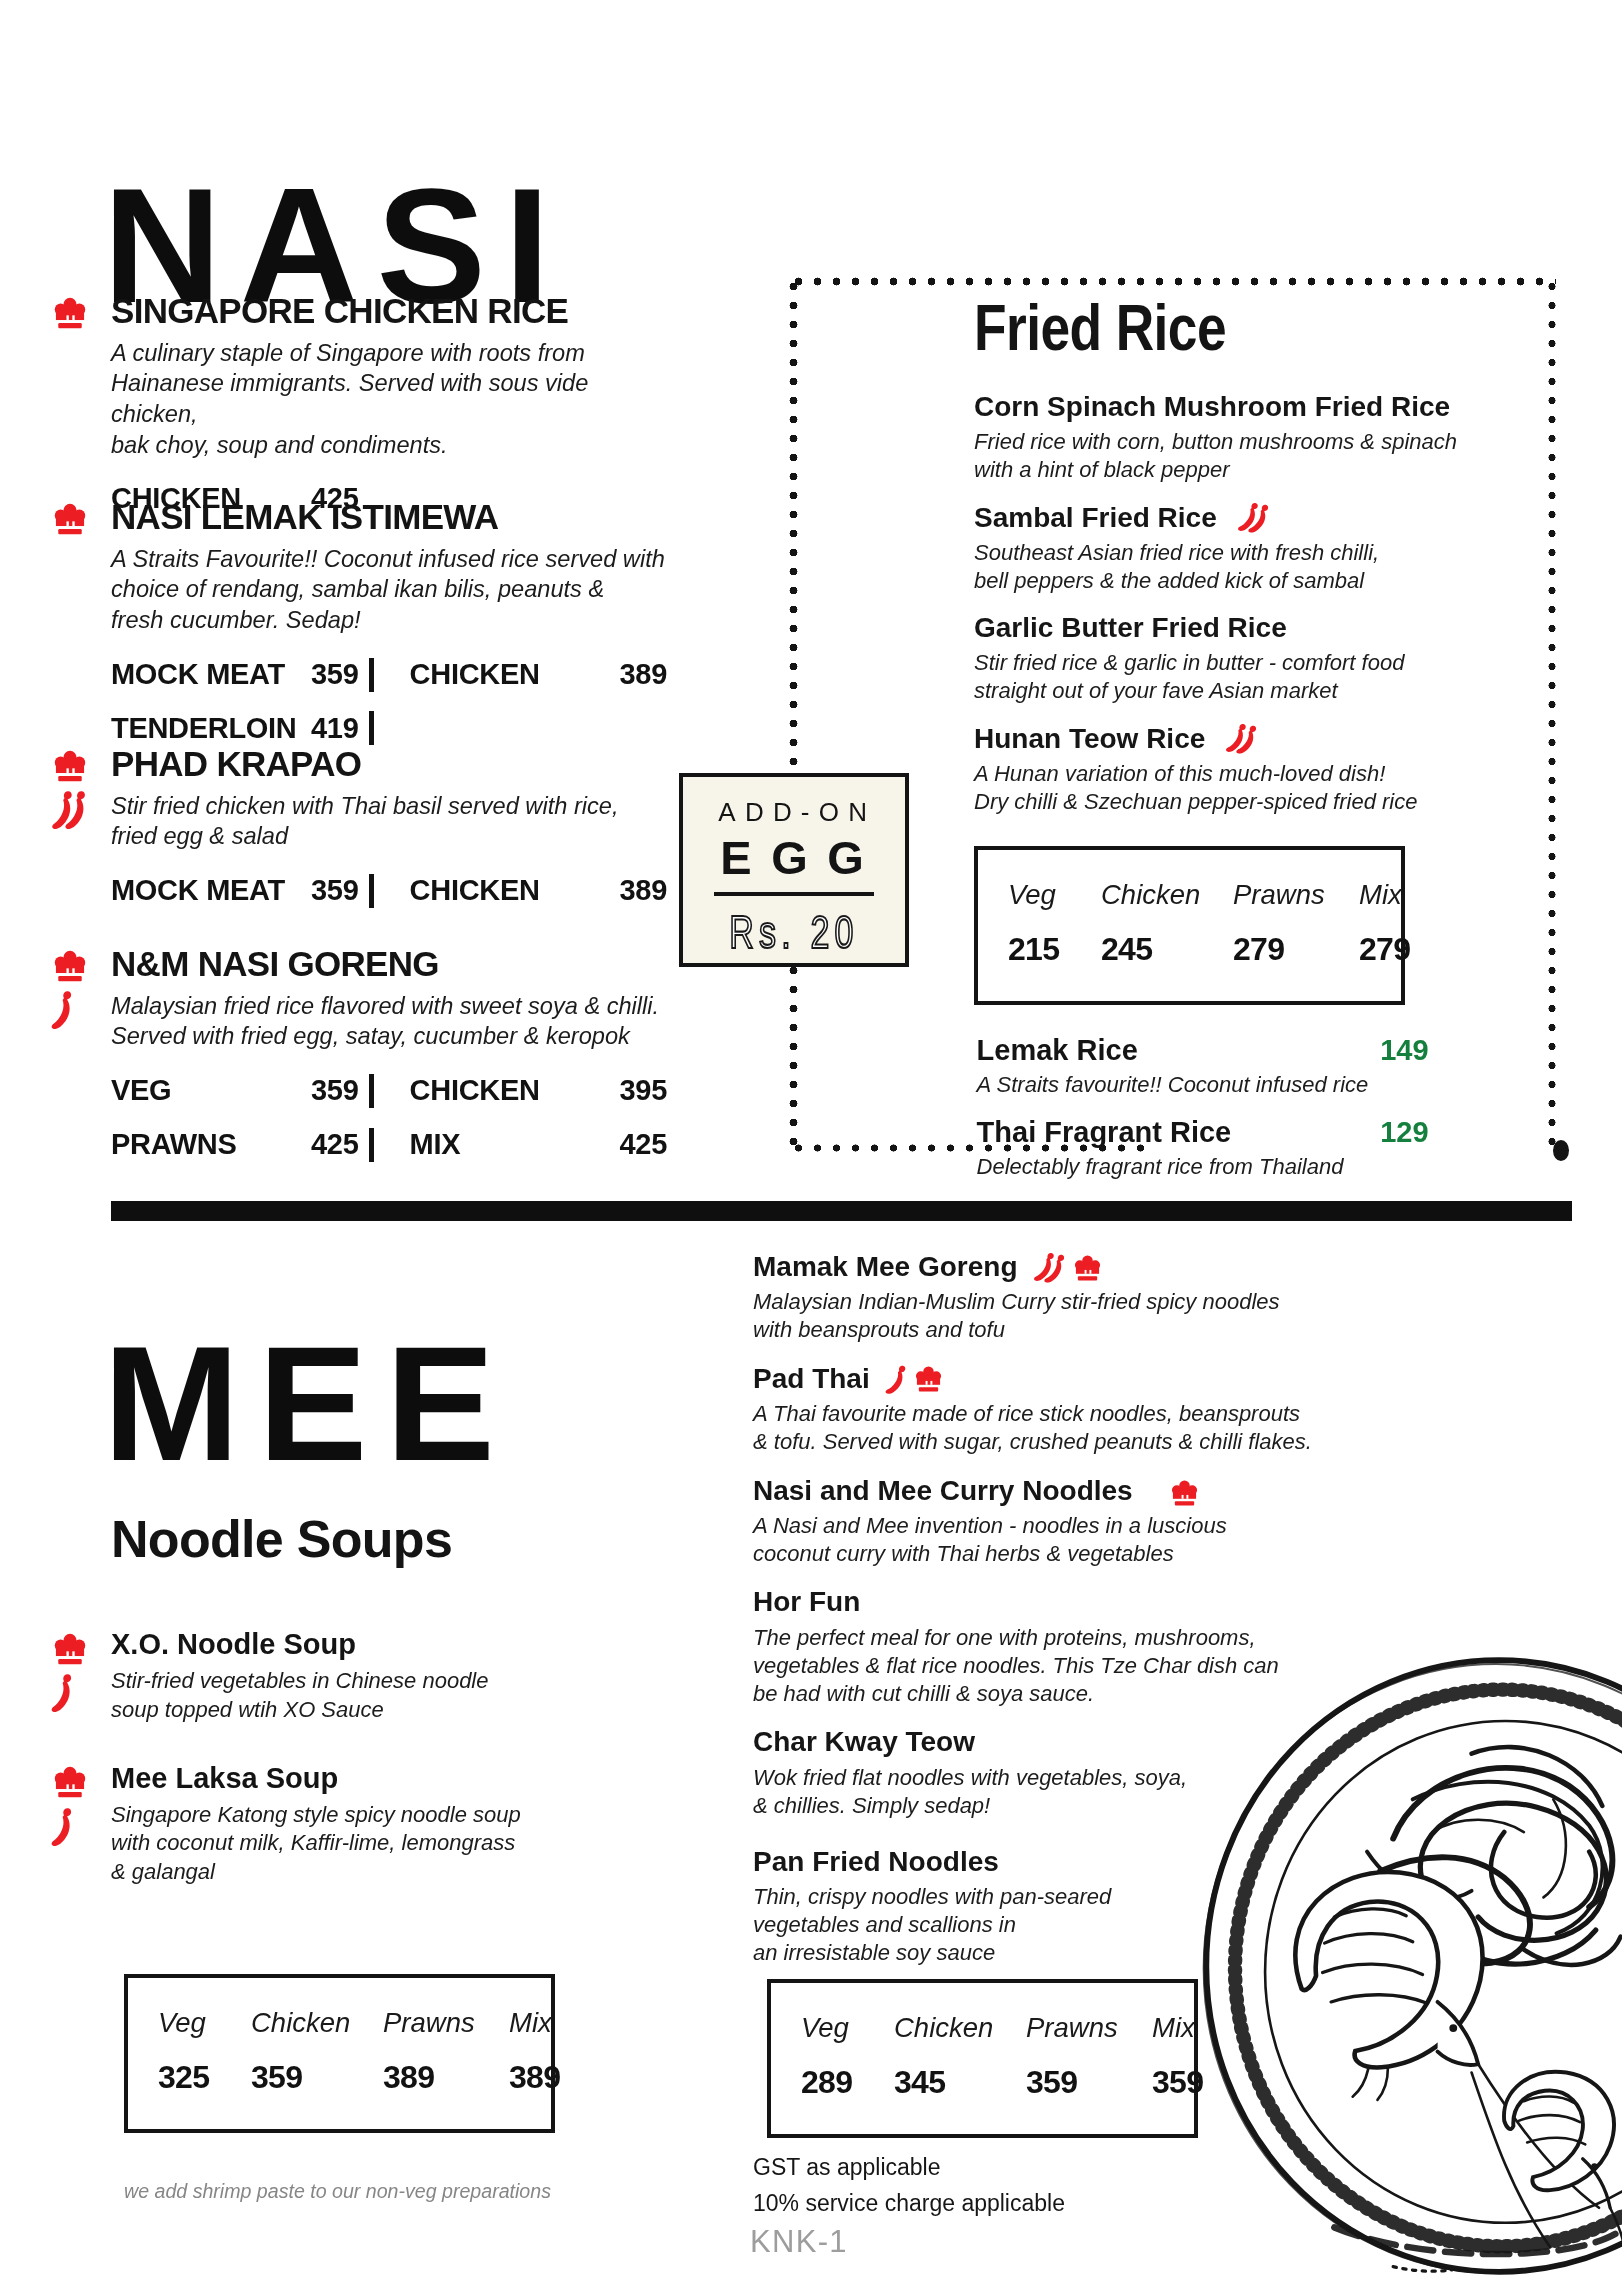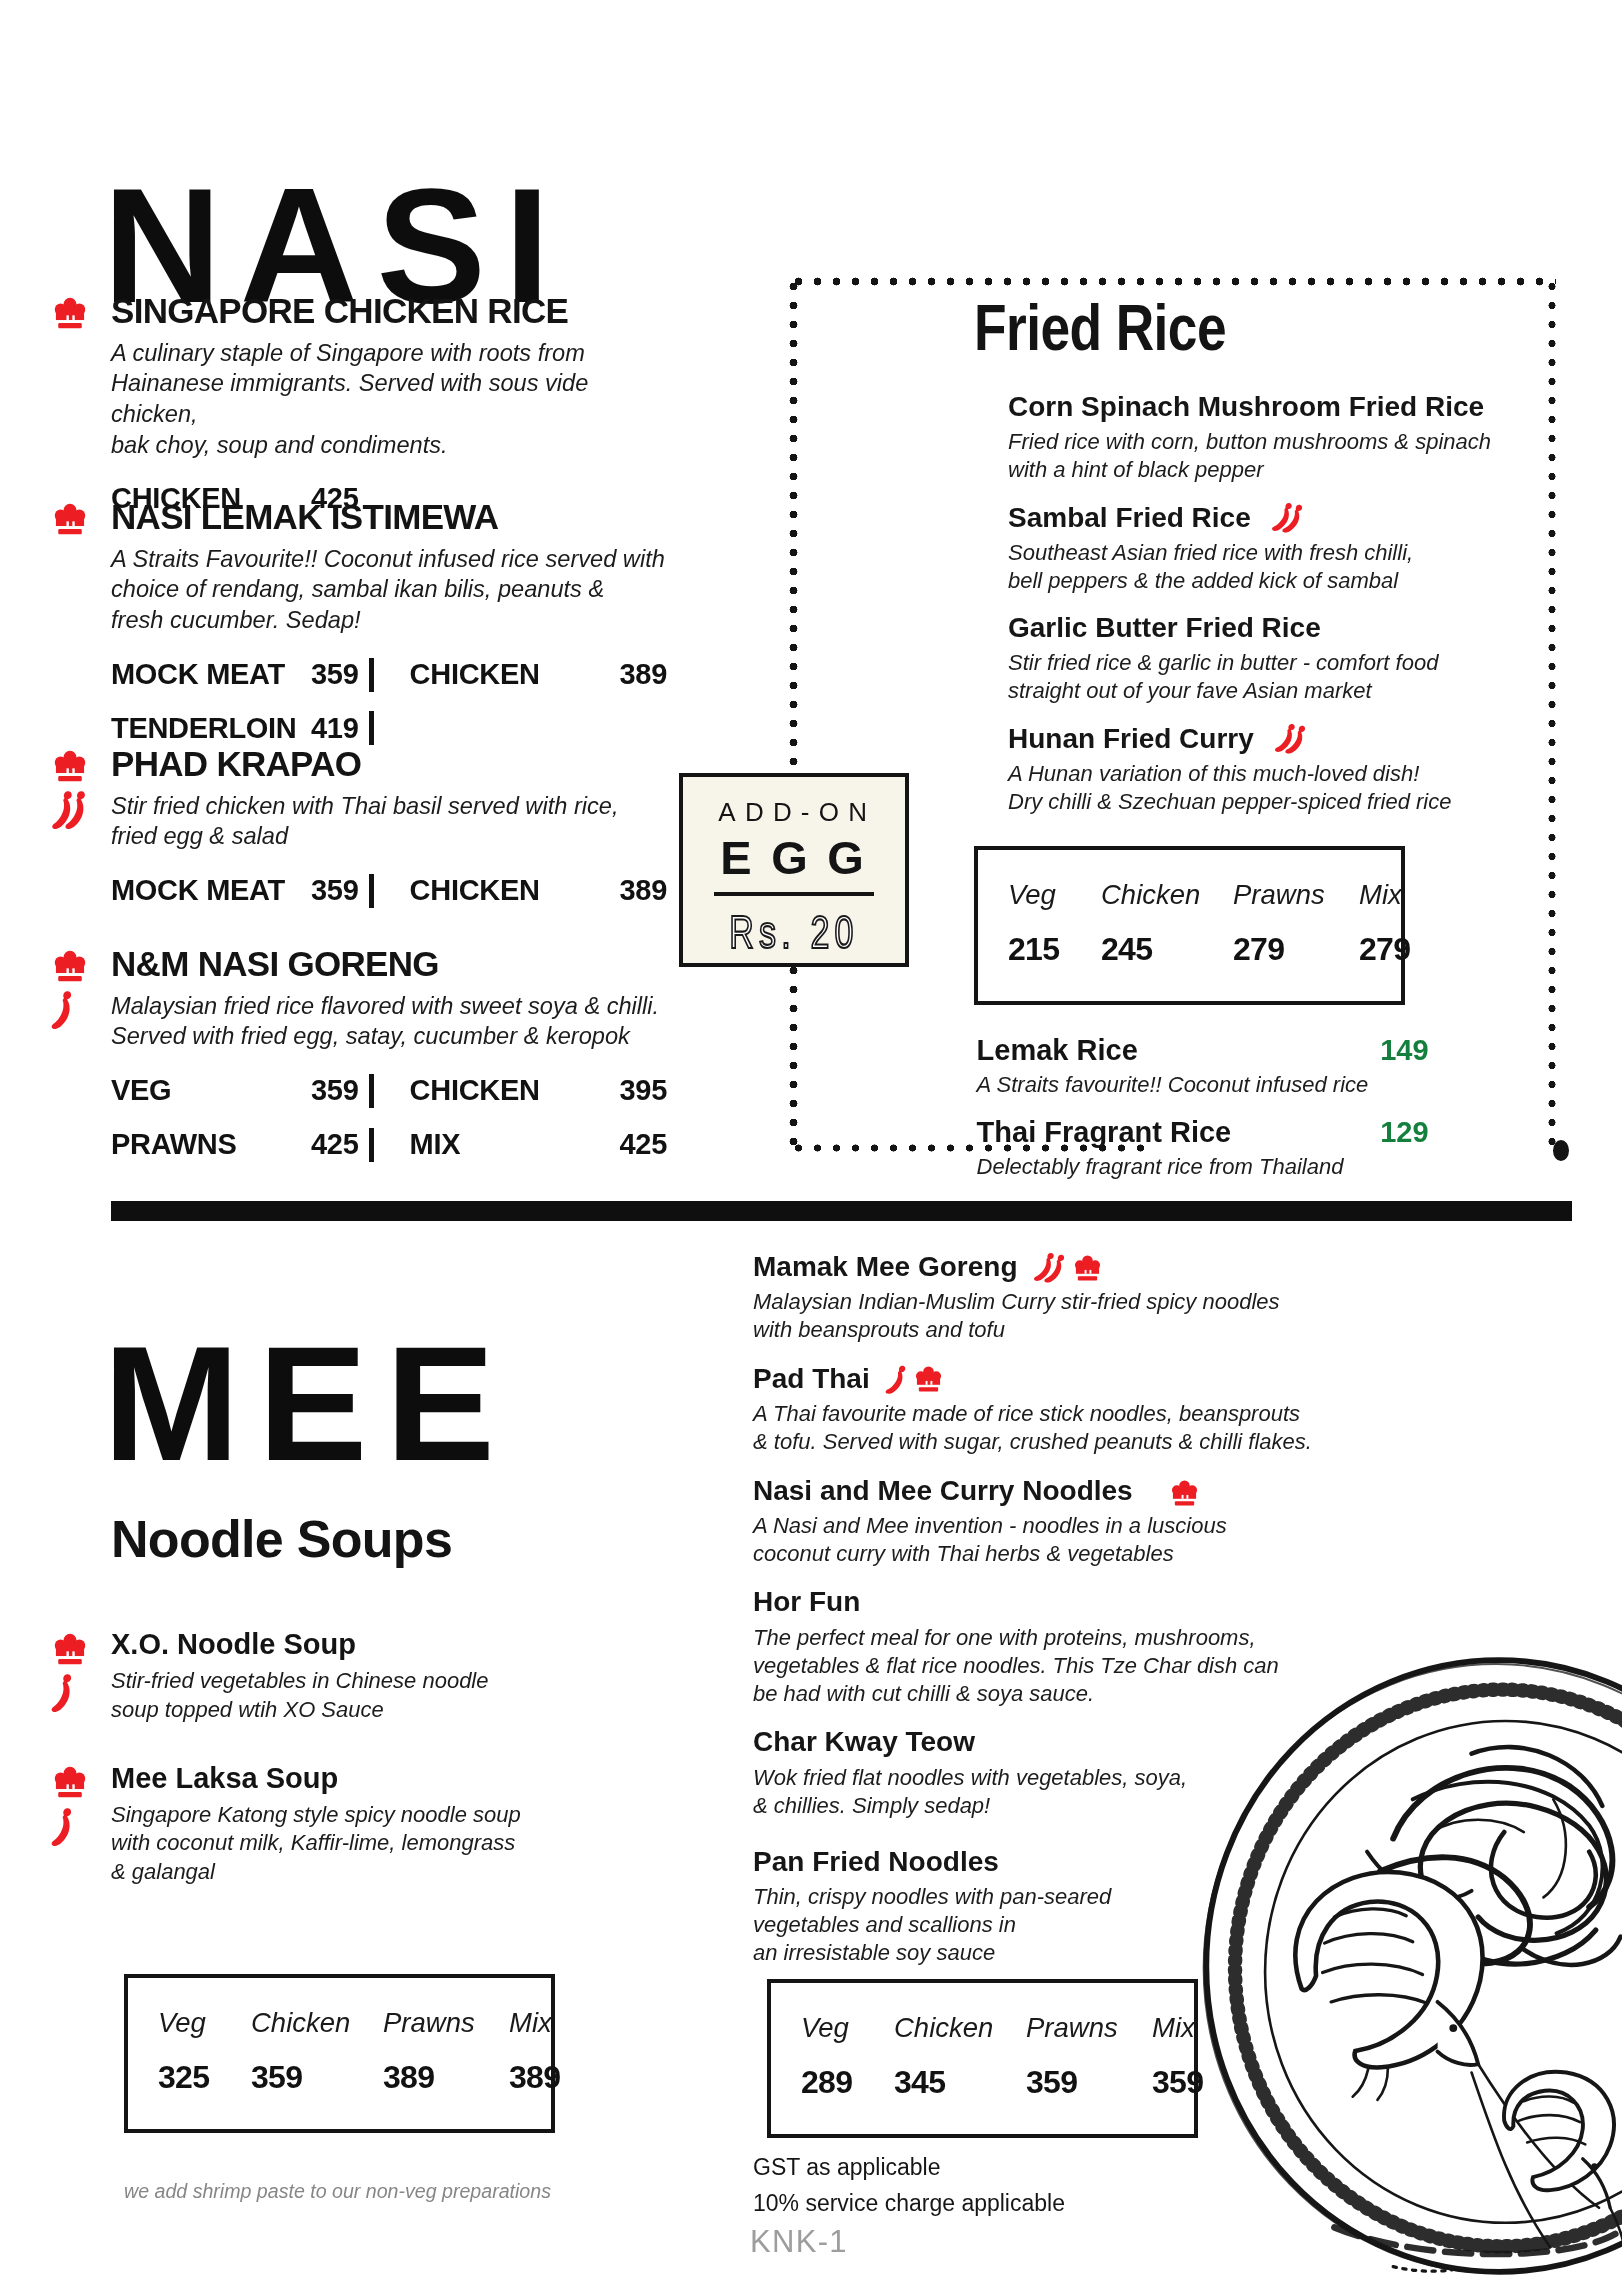--- a/index.html
+++ b/index.html
@@ -45,21 +45,21 @@
   #de-top{top:0;}
   #de-bottom{bottom:0;width:359px;}
   #de-left{left:0;}
   #de-right{right:0;}
   #corner-dot{position:absolute;right:-13px;bottom:-9.2px;width:16.4px;height:21.6px;
               border-radius:50%;background:#141414;}
 
   #fr-content{position:absolute;left:974px;top:290px;width:576px;z-index:2;}
   #fr-heading{margin:0 0 26px 0;font-size:65px;font-weight:700;letter-spacing:-0.7px;
               transform:scaleX(0.82);transform-origin:left;white-space:nowrap;color:#141414;}
-  .fr-item{margin-bottom:17px;margin-left:34px;}
+  .fr-item{margin-bottom:17px;}
   .fr-title{margin:0;font-size:28px;font-weight:600;color:#161616;display:flex;align-items:center;gap:15.7px;}
   .fr-desc{margin:5.2px 0 0 0;font-style:italic;font-size:22px;line-height:1.28;white-space:pre-line;color:#1d1d1d;}
   #fr-table{margin:30px 0 29px 0;}
   .fr-extra{display:flex;flex-wrap:wrap;width:452px;margin:0 0 18.3px 2.6px;}
   .xt{font-size:29px;font-weight:600;color:#141414;}
   .xp{margin-left:auto;font-size:29px;font-weight:600;color:#15803d;}
   .xd{width:100%;font-style:italic;font-size:22px;margin-top:5.2px;color:#1d1d1d;}
 
   
   .ptable{border:4.6px solid #141414;width:431px;box-sizing:border-box;display:grid;
@@ -282,21 +282,21 @@
     </div>
     <div class="fr-item">
       <h4 class="fr-title">
           <span>Garlic Butter Fried Rice</span>
         </h4>
       <p class="fr-desc">Stir fried rice &amp; garlic in butter - comfort food
 straight out of your fave Asian market</p>
     </div>
     <div class="fr-item">
       <h4 class="fr-title">
-        <span>Hunan Fried Curry</span>
+        <span>Hunan Teow Rice</span>
         <span class="inline-ic">
           <svg class="chilli-double-icon red-icon" viewBox="0 0 56 62">
               <use href="#g-chilli2"></use>
             </svg>
         </span>
       </h4>
       <p class="fr-desc">A Hunan variation of this much-loved dish!
 Dry chilli &amp; Szechuan pepper-spiced fried rice</p>
     </div>
 

